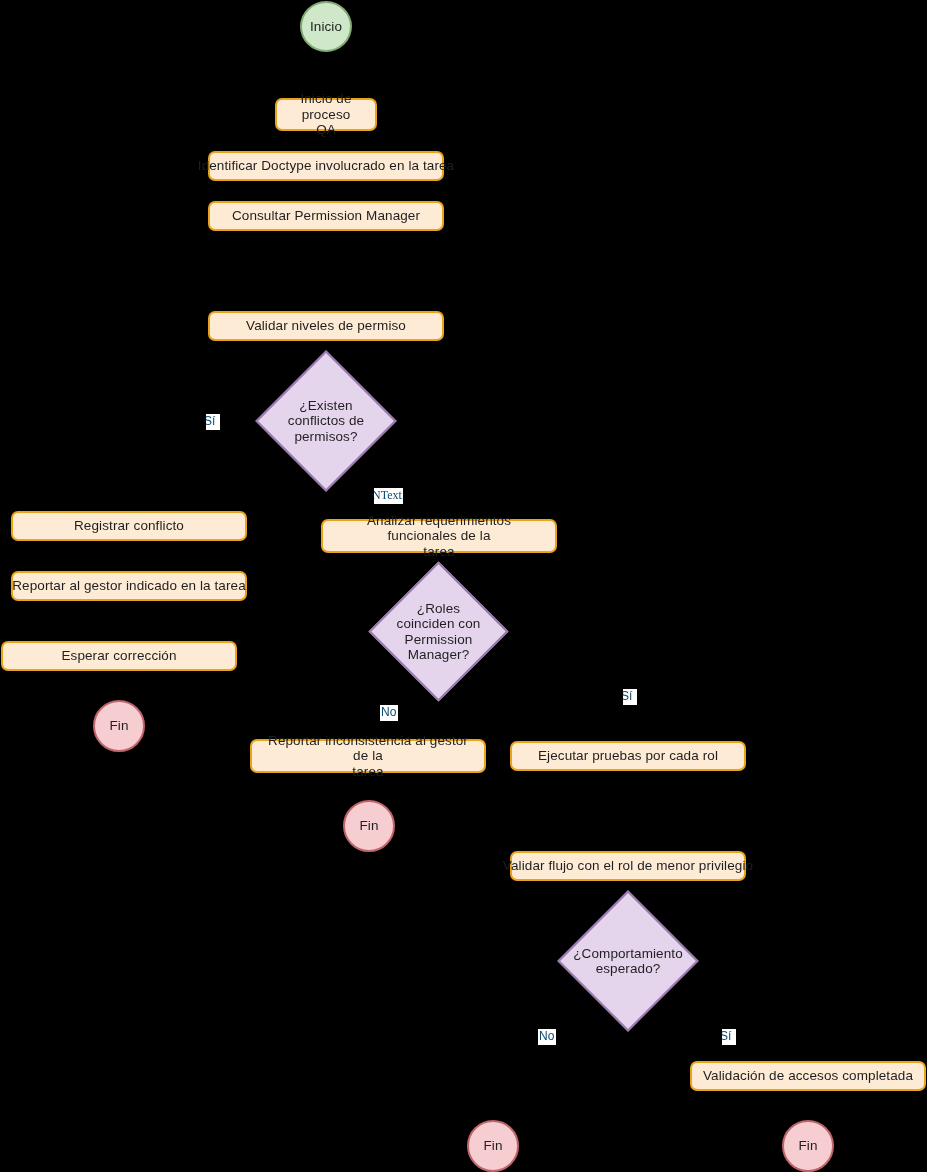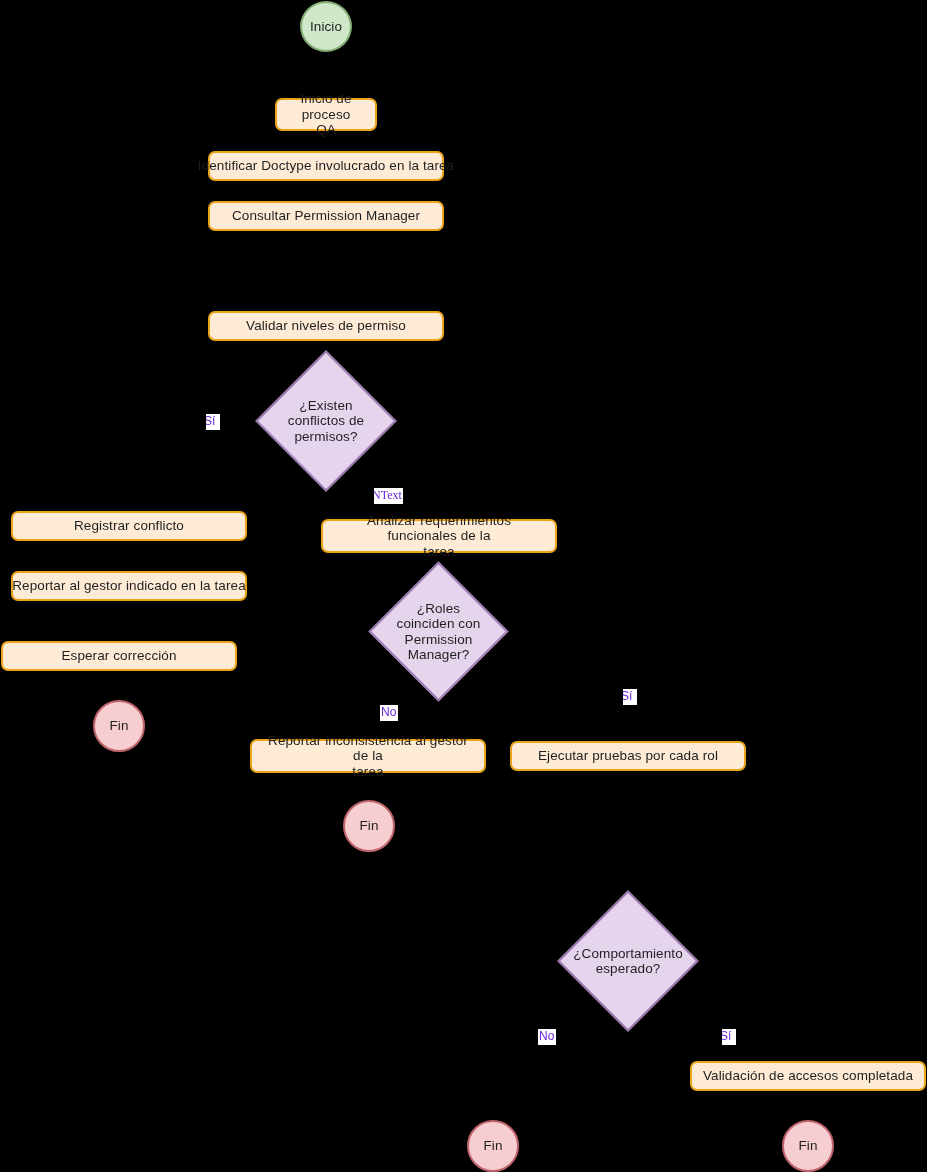--- a/index.html
+++ b/index.html
@@ -83,21 +83,21 @@
     z-index: 2;
     white-space: nowrap;
     text-align: center;
     line-height: 15.5px;
   }
 
   
   .edge-label {
     position: absolute;
     background: #ffffff;
-    color: #6d28d9;
+    color: #0c4a6e;
     font-size: 12px;
     line-height: 14px;
     padding: 0 1px;
     white-space: nowrap;
     overflow: hidden;
     box-sizing: border-box;
     font-family: "Liberation Sans", sans-serif;
   }
 </style>
 </head>
@@ -184,20 +184,23 @@
 
   <div class="node circle end-node" style="left:343px; top:800px; width:52px; height:52px;">
     <span>Fin</span>
   </div>
 
   <div class="node process" style="left:510px; top:741px; width:236px; height:30px;">
     <span>Ejecutar pruebas por cada rol</span>
   </div>
 
 
+  <div class="node process" style="left:510px; top:851px; width:236px; height:30px;">
+    <span>Validar flujo con el rol de menor privilegio</span>
+  </div>
 
   <div class="node decision" style="left:578px; top:911px; width:100px; height:100px;">
     <div class="diamond-shape"></div>
     <span class="diamond-label" style="white-space:pre-line;">¿Comportamiento
 esperado?</span>
   </div>
 
   <div class="edge-label" style="left:538px; top:1029px; width:18px; height:16px;">
     <span style="position:relative; left:0px;">No</span>
   </div>

